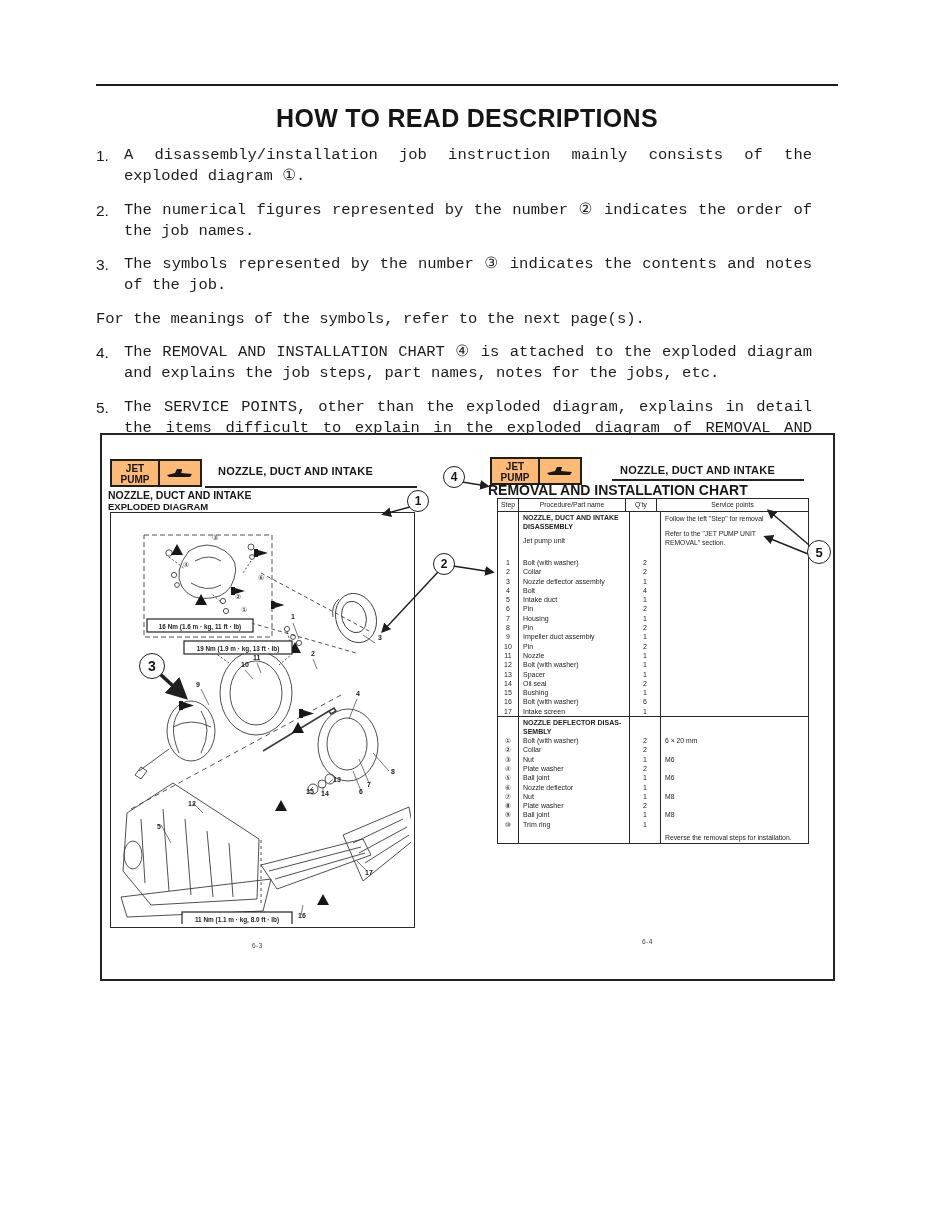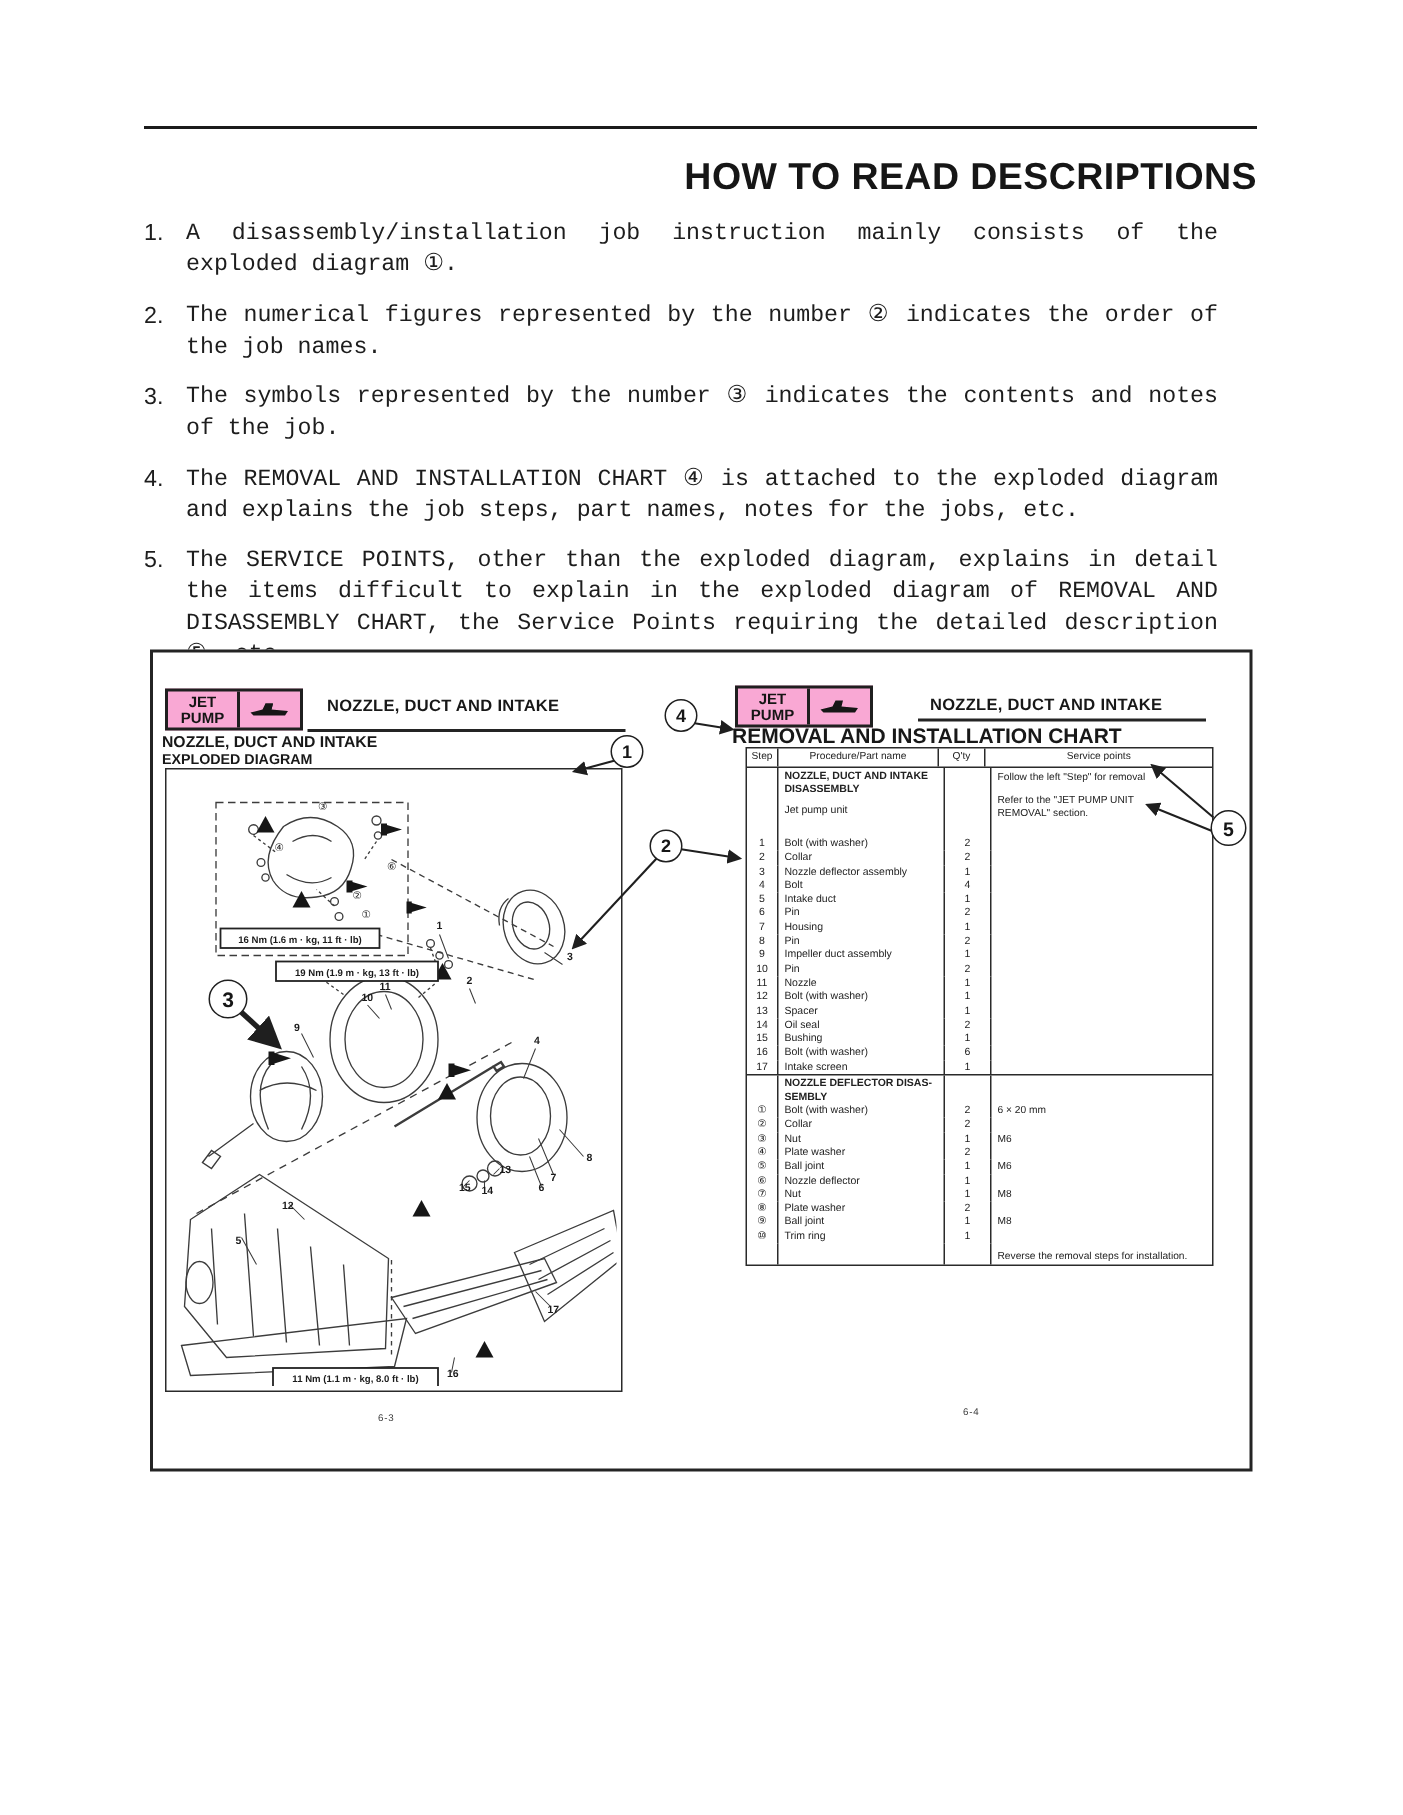--- a/index.html
+++ b/index.html
@@ -1,32 +1,32 @@
 <!DOCTYPE html>
 <html><head>
 <meta charset="utf-8">
 <style>
   html,body{margin:0;padding:0;background:#ffffff;}
   body{width:935px;height:1210px;position:relative;font-family:"Liberation Sans",sans-serif;color:#1d1d1d;overflow:hidden;}
 
   .top-rule{position:absolute;left:96px;top:84px;width:742px;height:2px;background:#1b1b1b;}
 
-  .page-title{position:absolute;left:96px;top:104px;width:742px;text-align:right;
+  .page-title{position:absolute;left:96px;top:104px;width:742px;text-align:center;
     font-size:25px;font-weight:bold;letter-spacing:.3px;color:#161616;}
 
   .textblock{position:absolute;left:96px;top:145px;width:716px;font-size:15.5px;line-height:21px;}
   .item{margin-bottom:12.5px;display:flex;}
   .item .num{width:28px;flex:0 0 28px;}
   .item .txt{flex:1;text-align:justify;font-family:Liberation Mono, monospace;}
   .item.plain .num{width:0;flex:0 0 0;}
 
   
   .figure{position:absolute;left:100px;top:433px;width:731px;height:544px;border:2px solid #242424;background:#fff;}
 
-  .logo{position:absolute;display:flex;border:2px solid #1f1f1f;background:#f9a8d4;}
+  .logo{position:absolute;display:flex;border:2px solid #1f1f1f;background:#fdba74;}
   .logo .cellA{width:46px;text-align:center;font-weight:bold;font-size:10px;line-height:11px;
     border-right:2px solid #1f1f1f;padding-top:2px;color:#151515;}
   .logo .cellB{width:40px;display:flex;align-items:center;justify-content:center;}
 
   .hd-title{position:absolute;font-size:11px;font-weight:bold;letter-spacing:.2px;color:#181818;white-space:nowrap;}
   .hd-rule{position:absolute;height:1.5px;background:#242424;}
   .hd-sub{position:absolute;font-weight:bold;color:#181818;white-space:nowrap;}
 
   .diagram-box{position:absolute;left:8px;top:77px;width:303px;height:414px;border:1.5px solid #2a2a2a;}
   .pagenum{position:absolute;font-size:6.5px;color:#3a3a3a;letter-spacing:.5px;}
@@ -69,20 +69,24 @@
     <span class="num">1.</span>
     <span class="txt">A disassembly/installation job instruction mainly consists of the exploded diagram ①.</span>
   </div>
   <div class="item">
     <span class="num">2.</span>
     <span class="txt">The numerical figures represented by the number ② indicates the order of the job names.</span>
   </div>
   <div class="item">
     <span class="num">3.</span>
     <span class="txt">The symbols represented by the number ③ indicates the contents and notes of the job.</span>
+  </div>
+  <div class="item plain">
+    <span class="num"></span>
+    <span class="txt" style="text-align:left;">For the meanings of the symbols, refer to the next page(s).</span>
   </div>
   <div class="item">
     <span class="num">4.</span>
     <span class="txt">The REMOVAL AND INSTALLATION CHART ④ is attached to the exploded diagram and explains the job steps, part names, notes for the jobs, etc.</span>
   </div>
   <div class="item">
     <span class="num">5.</span>
     <span class="txt">The SERVICE POINTS, other than the exploded diagram, explains in detail the items difficult to explain in the exploded diagram of REMOVAL AND DISASSEMBLY CHART, the Service Points requiring the detailed description ⑤, etc.</span>
   </div>
 </div>

